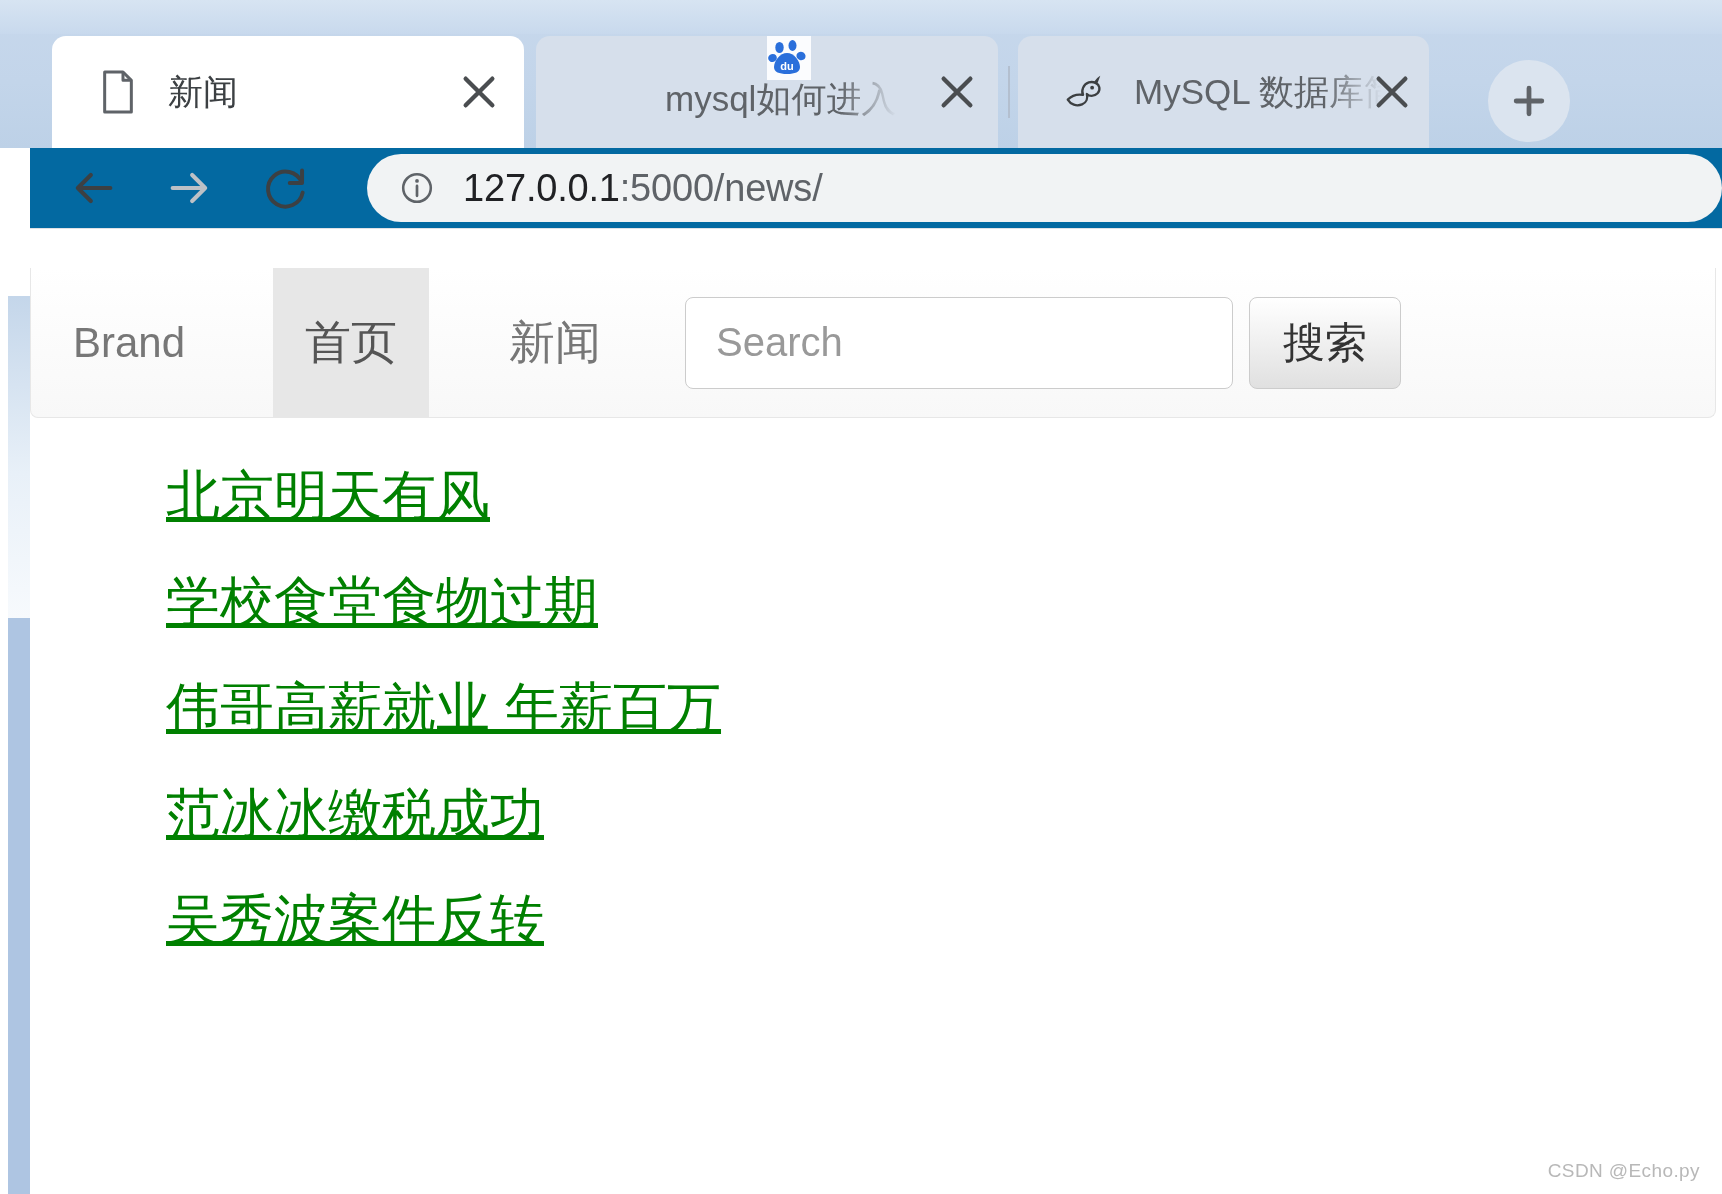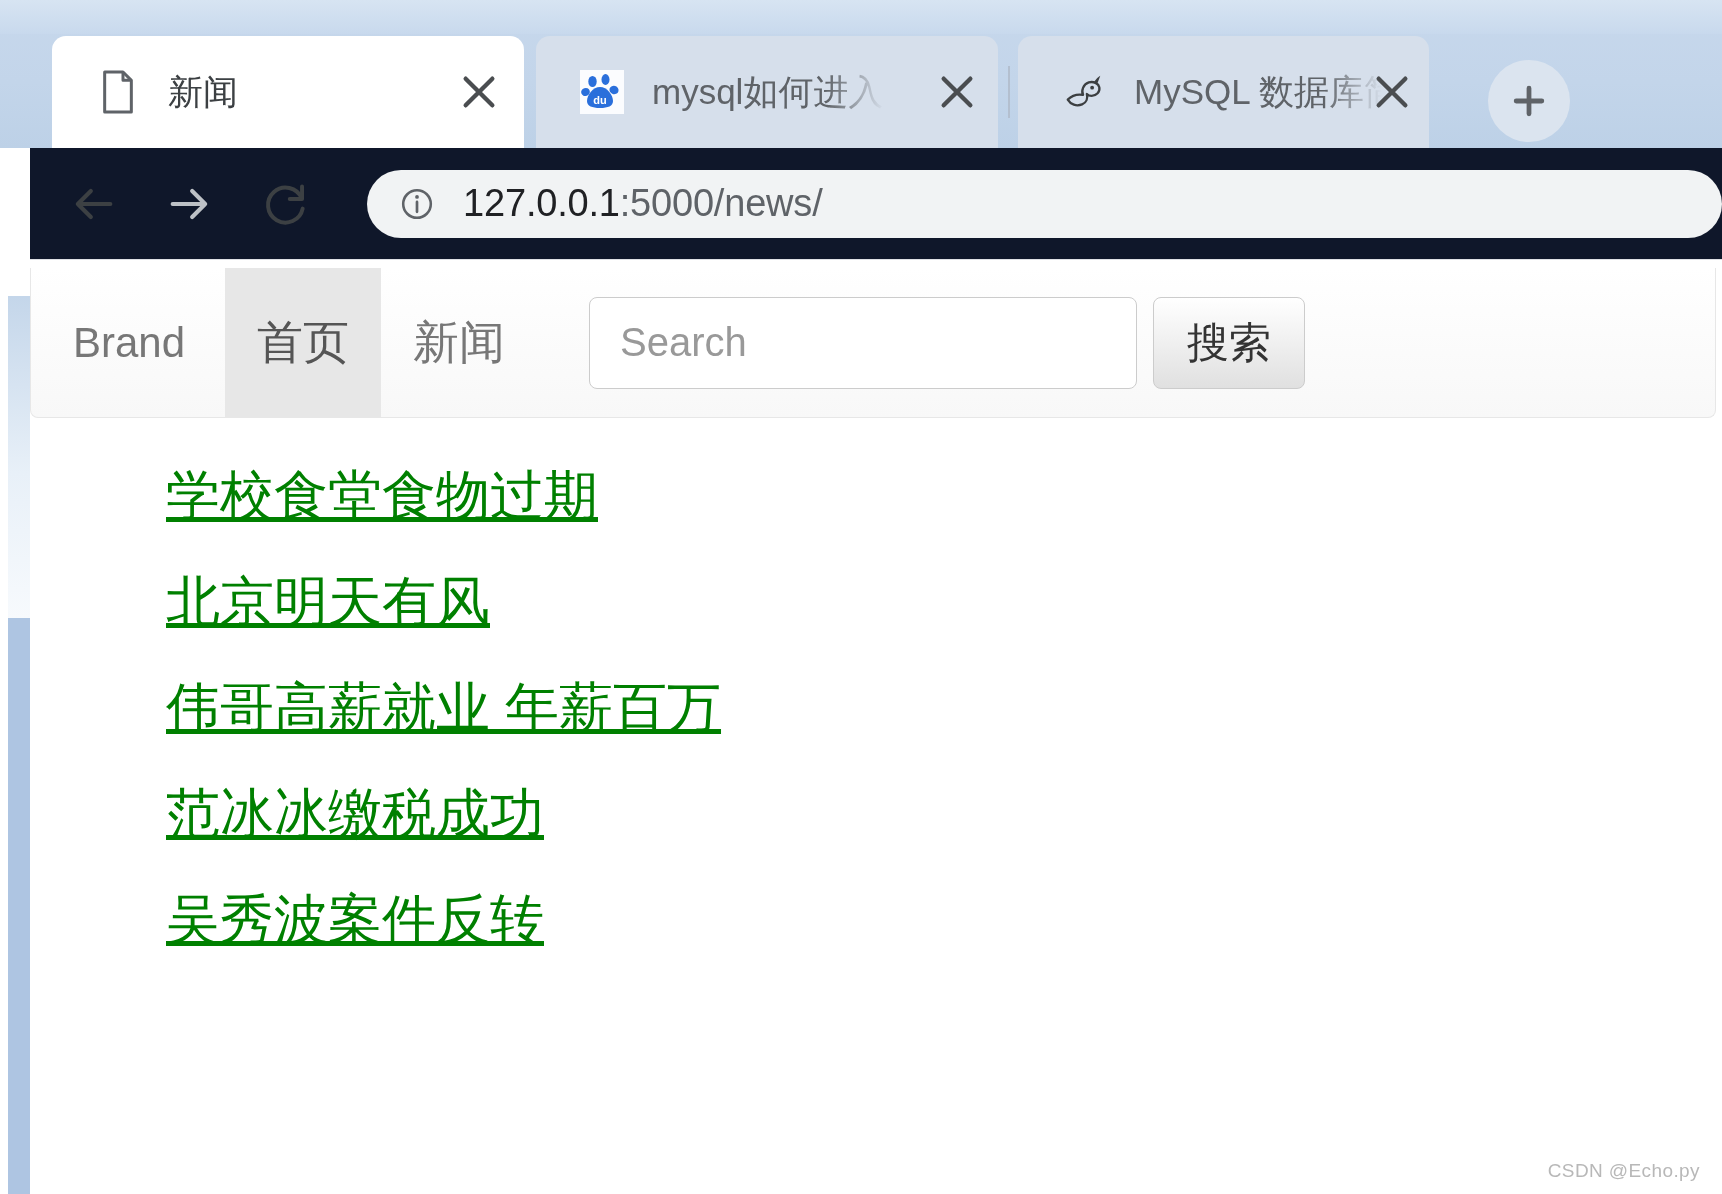--- a/index.html
+++ b/index.html
@@ -169,22 +169,22 @@
     align-items: center;
     justify-content: center;
   }
 
   
   .toolbar {
     position: absolute;
     left: 0;
     top: 130px;
     width: 1692px;
-    height: 112px;
-    background: #0f172a;
+    height: 81px;
+    background: #0369a1;
     display: flex;
     align-items: center;
     border-bottom: 1px solid #dfe1e5;
     box-sizing: border-box;
   }
   .nav-btn {
     width: 72px;
     height: 72px;
     display: flex;
     align-items: center;
@@ -259,20 +259,21 @@
     white-space: nowrap;
   }
 
   .nav-item {
     display: flex;
     align-items: center;
     padding: 15px 32px;
     font-size: 46px;
     color: #777777;
     white-space: nowrap;
+    margin-left: 48px;
   }
   .nav-item.active {
     background: #e7e7e7;
     color: #555555;
   }
 
   .navbar-form {
     display: flex;
     align-items: center;
     margin-left: 52px;
@@ -362,21 +363,21 @@
           </svg>
         </span>
         <span class="tab-title" style="max-width:230px;">新闻</span>
         <span class="tab-close" style="right:22px; top:33px;">
           <svg width="40" height="40" viewBox="0 0 24 24">
             <path d="M4 4 L20 20 M20 4 L4 20" stroke="#4a4d50" stroke-width="2.6" stroke-linecap="round"></path>
           </svg>
         </span>
       </div>
 
-      <div class="tab inactive" style="left:506px; width:462px;">
+      <div class="tab inactive" style="left:506px; width:462px;flex-direction:column;">
         <span class="tab-favicon">
           <svg width="44" height="44" viewBox="0 0 44 44">
             <rect x="0" y="0" width="44" height="44" fill="#fbfcfe"></rect>
             <ellipse cx="12.5" cy="11.5" rx="4.2" ry="5.6" fill="#2a6fdb"></ellipse>
             <ellipse cx="25.5" cy="9.5" rx="4.0" ry="5.4" fill="#2a6fdb"></ellipse>
             <ellipse cx="5.5" cy="22" rx="4.4" ry="4.0" fill="#2a6fdb" transform="rotate(-18 5.5 22)"></ellipse>
             <ellipse cx="34" cy="20" rx="4.6" ry="4.2" fill="#2a6fdb" transform="rotate(18 34 20)"></ellipse>
             <path d="M20 17 C27 17 33 25 33 31 C33 36 28 38 20 38 C12 38 7 36 7 31 C7 25 13 17 20 17 Z" fill="#2a6fdb"></path>
             <text x="20" y="34" font-size="11" fill="#ffffff" text-anchor="middle" font-family="'Liberation Sans',sans-serif" font-weight="bold">du</text>
           </svg>
@@ -451,22 +452,22 @@
         <div class="nav-item active">首页</div>
         <div class="nav-item">新闻</div>
 
         <div class="navbar-form">
           <input class="search-input" type="text" placeholder="Search" style="">
           <button class="search-btn">搜索</button>
         </div>
       </div>
 
       <div class="news-list">
+        <a class="news-item" href="#">北京明天有风</a>
         <a class="news-item" href="#">学校食堂食物过期</a>
-        <a class="news-item" href="#">北京明天有风</a>
         <a class="news-item" href="#">伟哥高薪就业 年薪百万</a>
         <a class="news-item" href="#">范冰冰缴税成功</a>
         <a class="news-item" href="#">吴秀波案件反转</a>
       </div>
 
     </div>
   </div>
 
   <div class="watermark">CSDN @Echo.py</div>
 </div>

